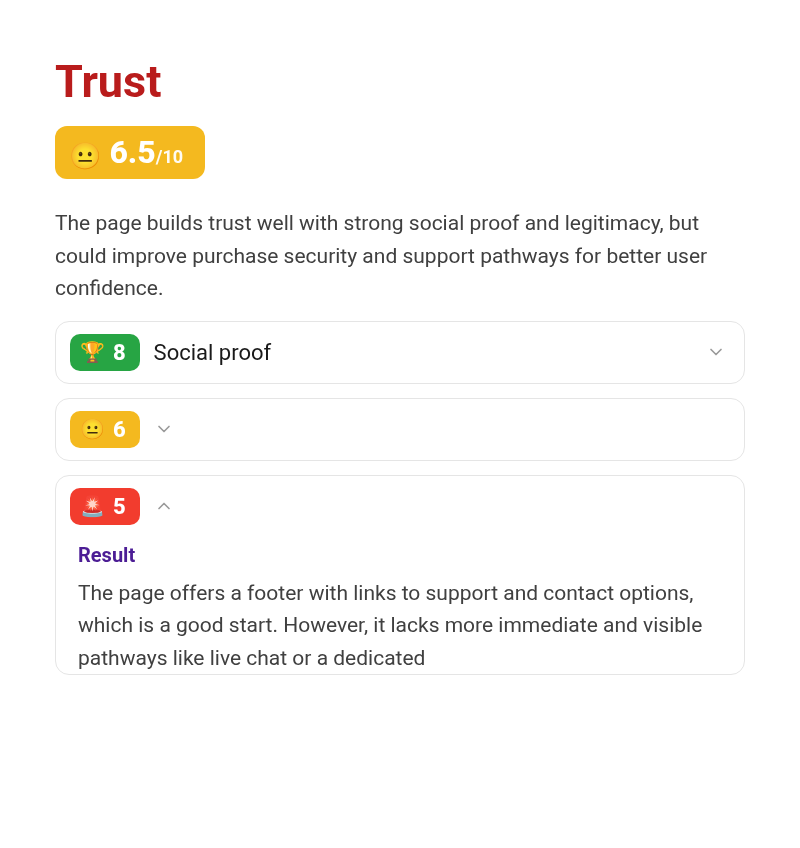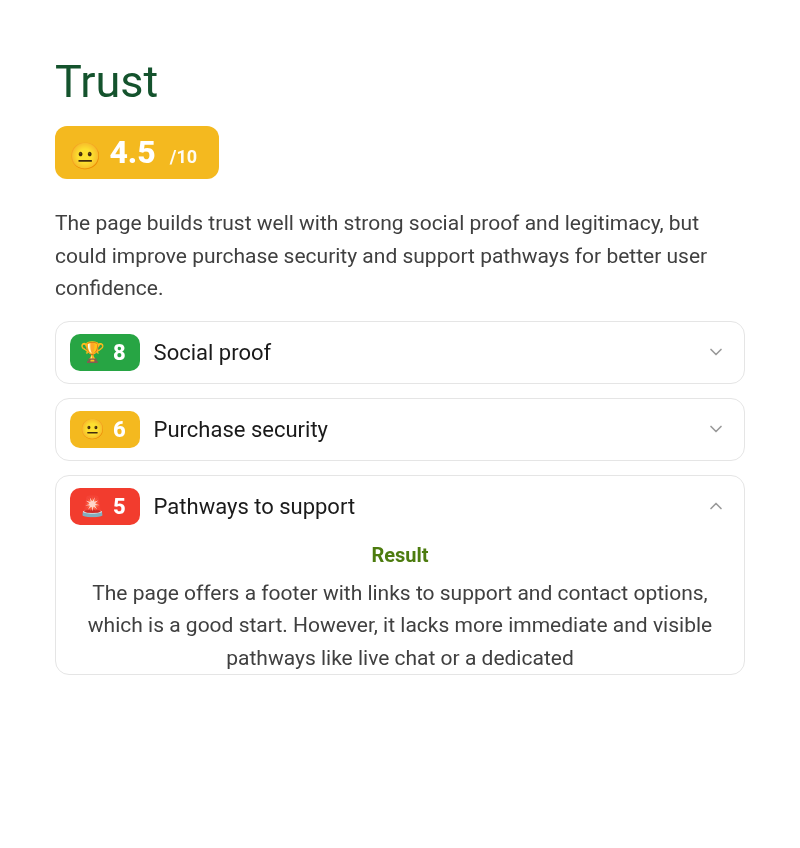--- a/index.html
+++ b/index.html
@@ -7,22 +7,22 @@
       font-family: -apple-system, BlinkMacSystemFont, 'Segoe UI', Roboto, Helvetica, Arial, sans-serif;
       background: #fff;
       color: #2e2e2e;
       padding: 55px 55px 0 55px;
       width: 800px;
       height: 848px;
       overflow: hidden;
     }
     .page-title {
       font-size: 45px;
-      font-weight: 400;
-      color: #14532d;
+      font-weight: 700;
+      color: #b91c1c;
       margin-bottom: 18px;
     }
     .overall-score-badge {
       display: inline-flex;
       align-items: baseline;
       background: #f4b91f;
       border-radius: 12px;
       padding: 10px 22px 10px 14px;
       margin-bottom: 28px;
     }
@@ -36,21 +36,21 @@
       font-size: 32px;
       font-weight: 800;
       color: #fff;
       line-height: 1;
     }
     .overall-score-max {
       font-size: 18px;
       font-weight: 700;
       color: #fff;
       opacity: 0.95;
-      margin-left: 14px;
+      margin-left: 0;
     }
     .description {
       font-size: 21px;
       line-height: 1.55;
       color: #404040;
       margin-bottom: 16px;
     }
     .item {
       border: 1px solid #e5e5e5;
       border-radius: 14px;
@@ -96,41 +96,39 @@
       width: 20px;
       height: 20px;
       display: block;
     }
     .item-body {
       padding: 6px 22px 0 22px;
     }
     .result-heading {
       font-size: 20px;
       font-weight: 700;
-      color: #4d7c0f;
+      color: #4c1d95;
       margin-bottom: 10px;
-      text-align: center;
     }
     .result-text {
       font-size: 21px;
       line-height: 1.55;
       color: #404040;
-      text-align: center;
     }
   </style>
 </head>
 <body>
 
 
 
 <h1 class="page-title">Trust</h1>
 
 <div class="overall-score-badge">
   <span class="emoji">😐</span>
-  <span class="overall-score-value">4.5</span>
+  <span class="overall-score-value">6.5</span>
   <span class="overall-score-max">/10</span>
 </div>
 
 <p class="description">The page builds trust well with strong social proof and legitimacy, but could improve purchase security and support pathways for better user confidence.</p>
 
 
 <div class="item">
   <div class="item-header">
     <span class="score-chip green">
       <span class="chip-emoji">🏆</span>
@@ -145,37 +143,35 @@
   </div>
 </div>
 
 
 <div class="item">
   <div class="item-header">
     <span class="score-chip amber">
       <span class="chip-emoji">😐</span>
       <span class="chip-value">6</span>
     </span>
-    <span class="item-label">Purchase security</span>
     <span class="chevron">
       <svg viewBox="0 0 24 24" fill="none" stroke="#9a9a9a" stroke-width="2" stroke-linecap="round" stroke-linejoin="round">
           <polyline points="6 9 12 15 18 9"></polyline>
         </svg>
     </span>
   </div>
 </div>
 
 
 <div class="item">
   <div class="item-header">
     <span class="score-chip red">
       <span class="chip-emoji">🚨</span>
       <span class="chip-value">5</span>
     </span>
-    <span class="item-label">Pathways to support</span>
     <span class="chevron">
       <svg viewBox="0 0 24 24" fill="none" stroke="#9a9a9a" stroke-width="2" stroke-linecap="round" stroke-linejoin="round">
           <polyline points="6 15 12 9 18 15"></polyline>
         </svg>
     </span>
   </div>
   <div class="item-body">
     <div class="result-heading">Result</div>
     <p class="result-text">The page offers a footer with links to support and contact options, which is a good start. However, it lacks more immediate and visible pathways like live chat or a dedicated</p>
   </div>

